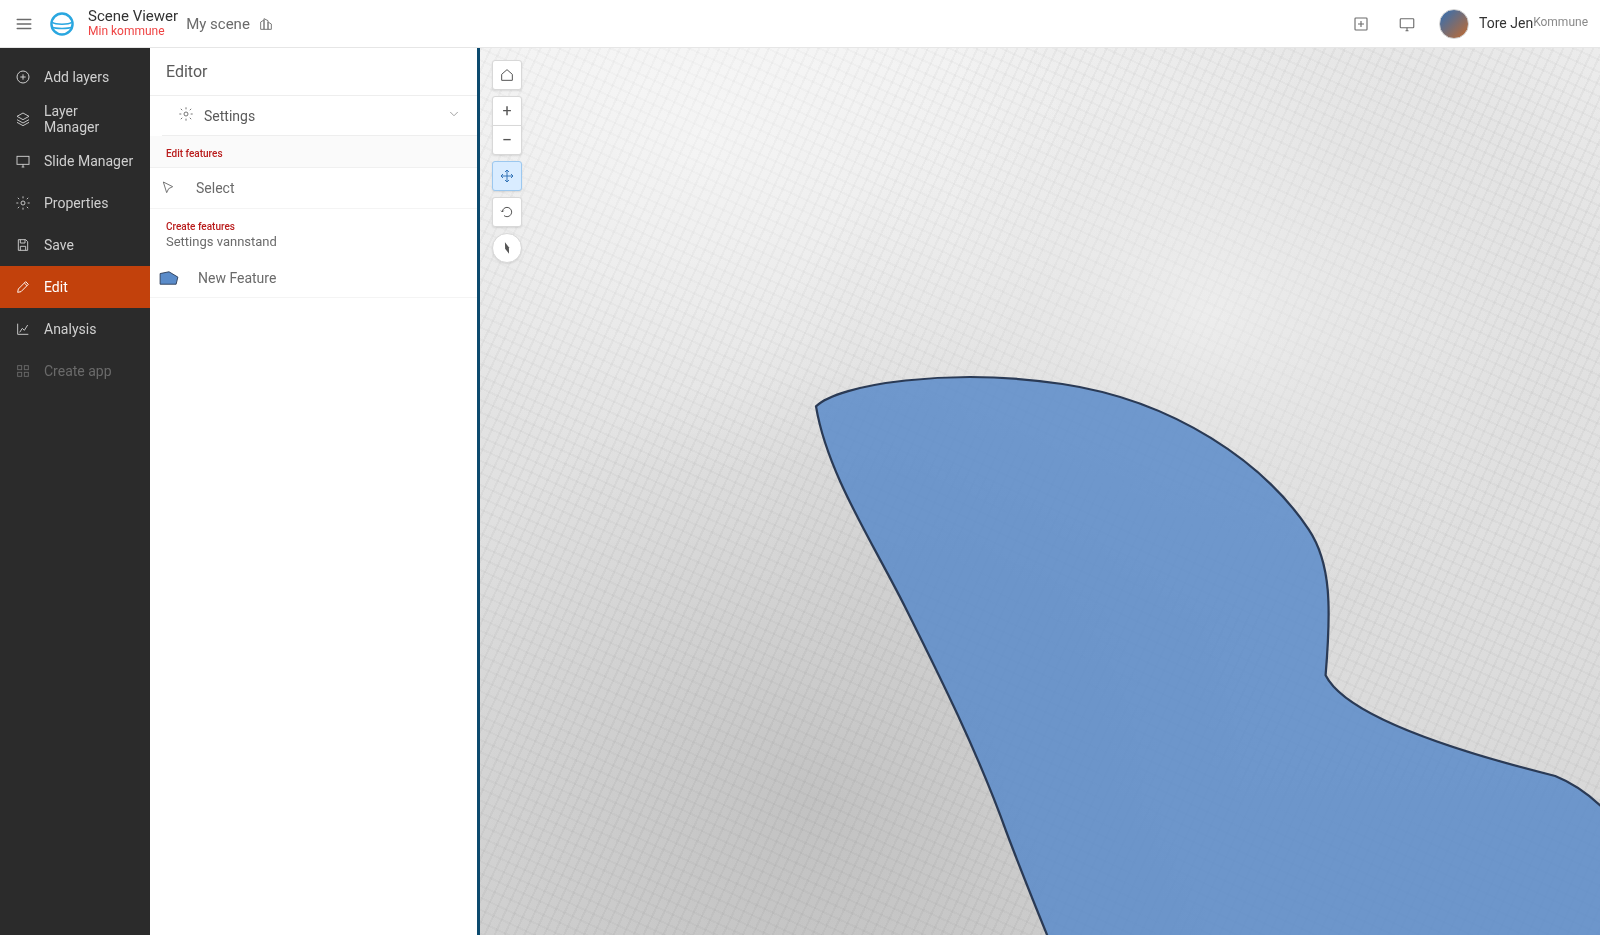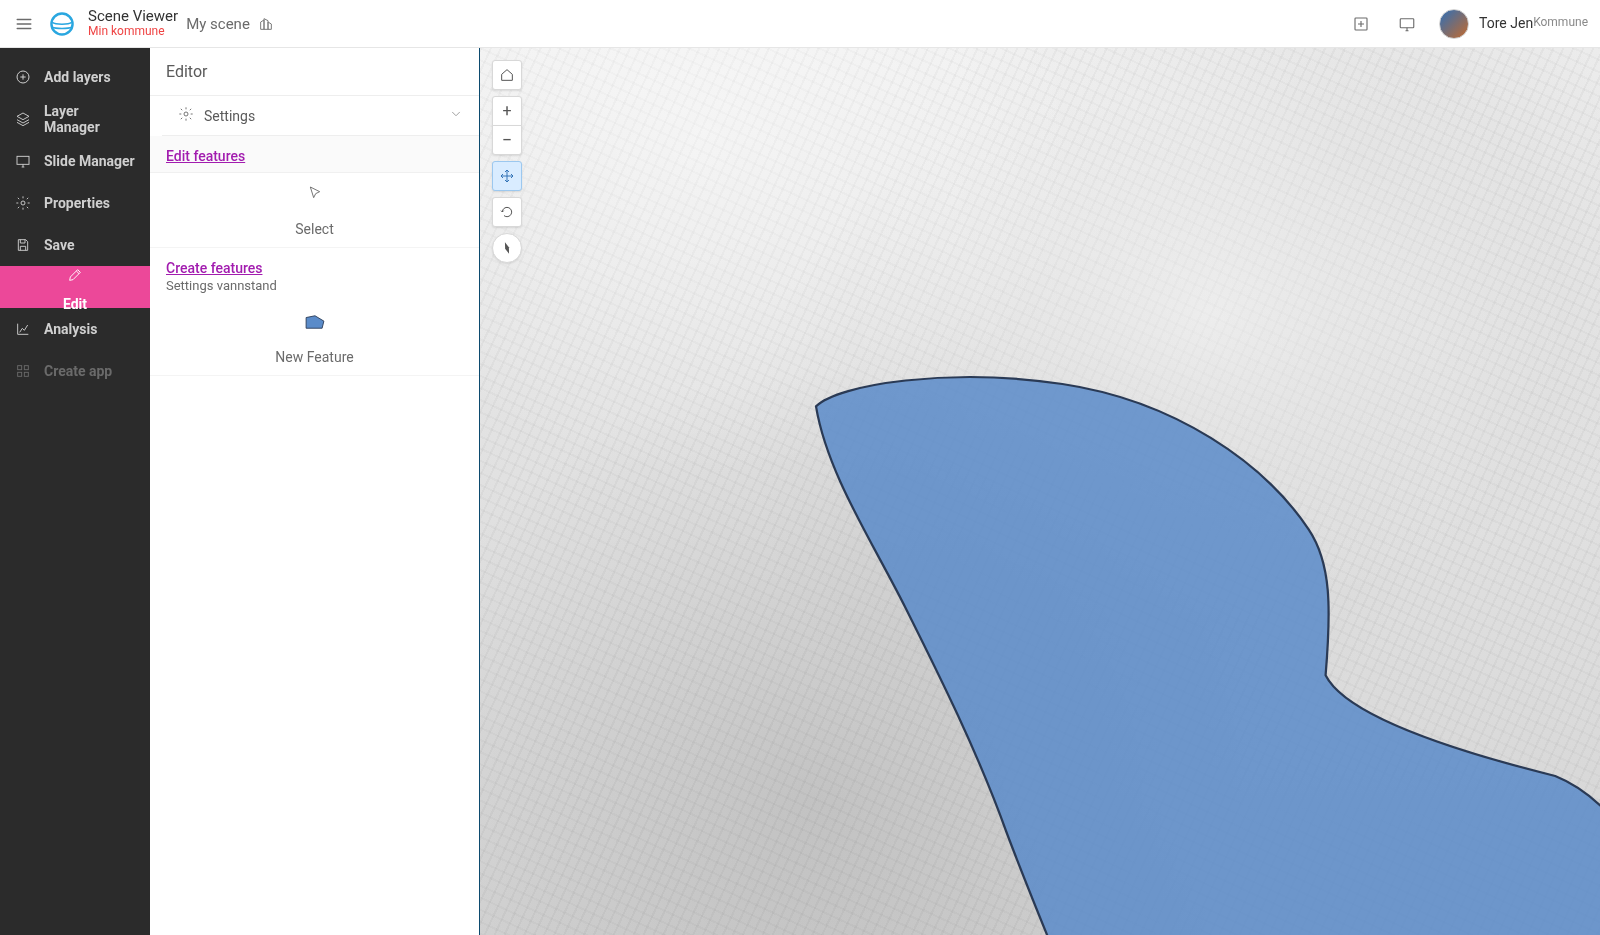--- a/index.html
+++ b/index.html
@@ -52,73 +52,70 @@
     position:absolute; top:48px; left:0; right:0; bottom:0;
     display:flex;
   }
   .sidebar {
     width:150px;
     background:#2b2b2b;
     color:#cfcfcf;
     display:flex; flex-direction:column;
     padding-top:8px;
     flex-shrink:0;
-    font-weight:bold;
   }
   .side-item {
     display:flex; align-items:center; gap:12px;
     height:42px;
     padding: 0 14px;
     font-size:14px;
     cursor:pointer;
     color:#cfcfcf;
   }
-  .side-item.active { background:#ec4899; color:#fff;flex-direction:column; }
+  .side-item.active { background:#c2410c; color:#fff; }
   .side-item.disabled { color:#6a6a6a; cursor:default; }
   .side-icon { width:18px; height:18px; display:flex; align-items:center; justify-content:center; flex-shrink:0;}
 
   
   .editor-panel {
     width:330px;
     background:#fff;
-    border-right:1px solid #0c4a6e;
+    border-right:3px solid #0c4a6e;
     display:flex; flex-direction:column;
     flex-shrink:0;
   }
   .editor-header {
     padding: 14px 16px;
     font-size:16px; color:#5a5a5a;
     border-bottom:1px solid #eee;
   }
   .settings-row {
     display:flex; align-items:center; justify-content:space-between;
     padding: 10px 16px;
     border-bottom:1px solid #eee;
     cursor:pointer;
     color:#5a5a5a; font-size:14px;margin-left:12px;
   }
   .settings-left { display:flex; align-items:center; gap:10px; }
   .section-head {
     padding: 12px 16px 8px 16px;
-    font-size:14px; color:#a21caf; font-weight:500;
+    font-size:10px; color:#b91c1c; font-weight:500;
     border-bottom:1px solid #f0f0f0;
     background:#fafafa;
-    text-decoration:underline;
   }
   .section-head.thin { background:#fff; border-bottom:none; padding-bottom:2px;}
   .subtext {
     padding: 0 16px 10px 16px;
     font-size:13px; color:#6b6b6b;
   }
   .list-row {
     display:flex; align-items:center; gap:18px;
     padding: 10px 8px;
     cursor:pointer;
     border-bottom:1px solid #f4f4f4;
-    flex-direction:column;
   }
   .list-row .row-icon { width:20px; height:20px; display:flex; align-items:center; justify-content:center; color:#6b6b6b; }
   .list-row .row-text { font-size:14px; color:#6b6b6b; }
   .feature-row .row-icon { width:22px; height:18px; }
   .poly-icon { width:22px; height:16px;}
 
   
   .viewport {
     flex:1;
     position:relative;

